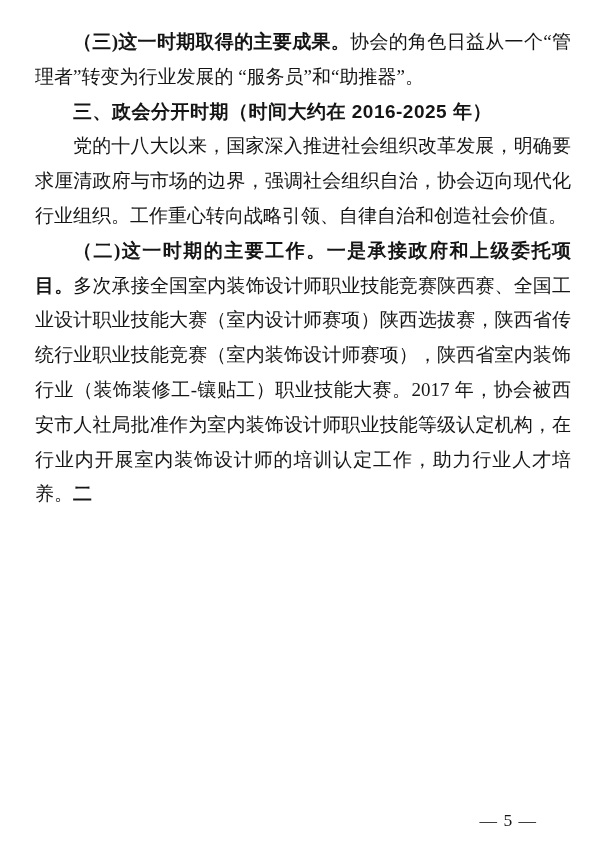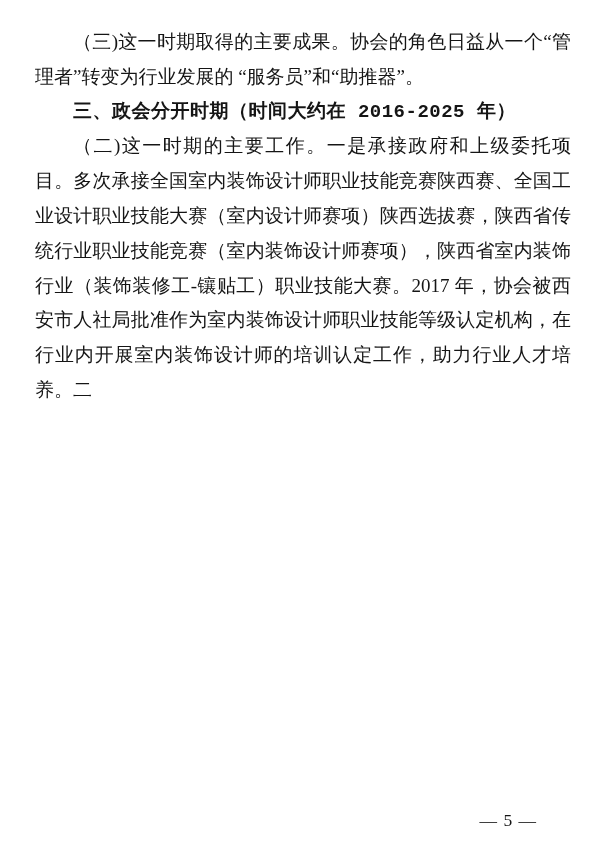--- a/index.html
+++ b/index.html
@@ -25,24 +25,24 @@
     line-height: 34.8px;
     text-align: justify;
     text-justify: inter-character;
   }
   .doc-body p {
     margin: 0;
     padding: 0;
     text-indent: 2em;
   }
   .lead-bold, .tail-bold {
-    font-weight: 400;
+    font-weight: 700;
   }
   p.section-heading {
-    font-family: Liberation Mono, monospace;
+    font-family: Liberation Sans, sans-serif;
     font-weight: 700;
     letter-spacing: 0.5px;
   }
   .page-footer {
     position: absolute;
     top: 810px;
     right: 63px;
     font-size: 17.5px;
     letter-spacing: 1px;
     color: #151515;
@@ -53,20 +53,21 @@
 <body>
 
 <div class="page">
   <div class="doc-body">
 
     <p><span class="lead-bold">（三)这一时期取得的主要成果。</span><span>协会的角色日益从一个“管理者”转变为行业发展的 “服务员”和“助推器”。</span></p>
 
 
     <p class="section-heading">三、政会分开时期（时间大约在 2016-2025 年）</p>
 
+    <p><span>党的十八大以来，国家深入推进社会组织改革发展，明确要求厘清政府与市场的边界，强调社会组织自治，协会迈向现代化行业组织。工作重心转向战略引领、自律自治和创造社会价值。</span></p>
 
 
     <p><span class="lead-bold">（二)这一时期的主要工作。一是承接政府和上级委托项目。</span><span>多次承接全国室内装饰设计师职业技能竞赛陕西赛、全国工业设计职业技能大赛（室内设计师赛项）陕西选拔赛，陕西省传统行业职业技能竞赛（室内装饰设计师赛项），陕西省室内装饰行业（装饰装修工-镶贴工）职业技能大赛。2017 年，协会被西安市人社局批准作为室内装饰设计师职业技能等级认定机构，在行业内开展室内装饰设计师的培训认定工作，助力行业人才培养。</span><span class="tail-bold">二</span></p>
 
   </div>
 
   <div class="page-footer">— 5 —</div>
 </div>
 
 </body></html>

